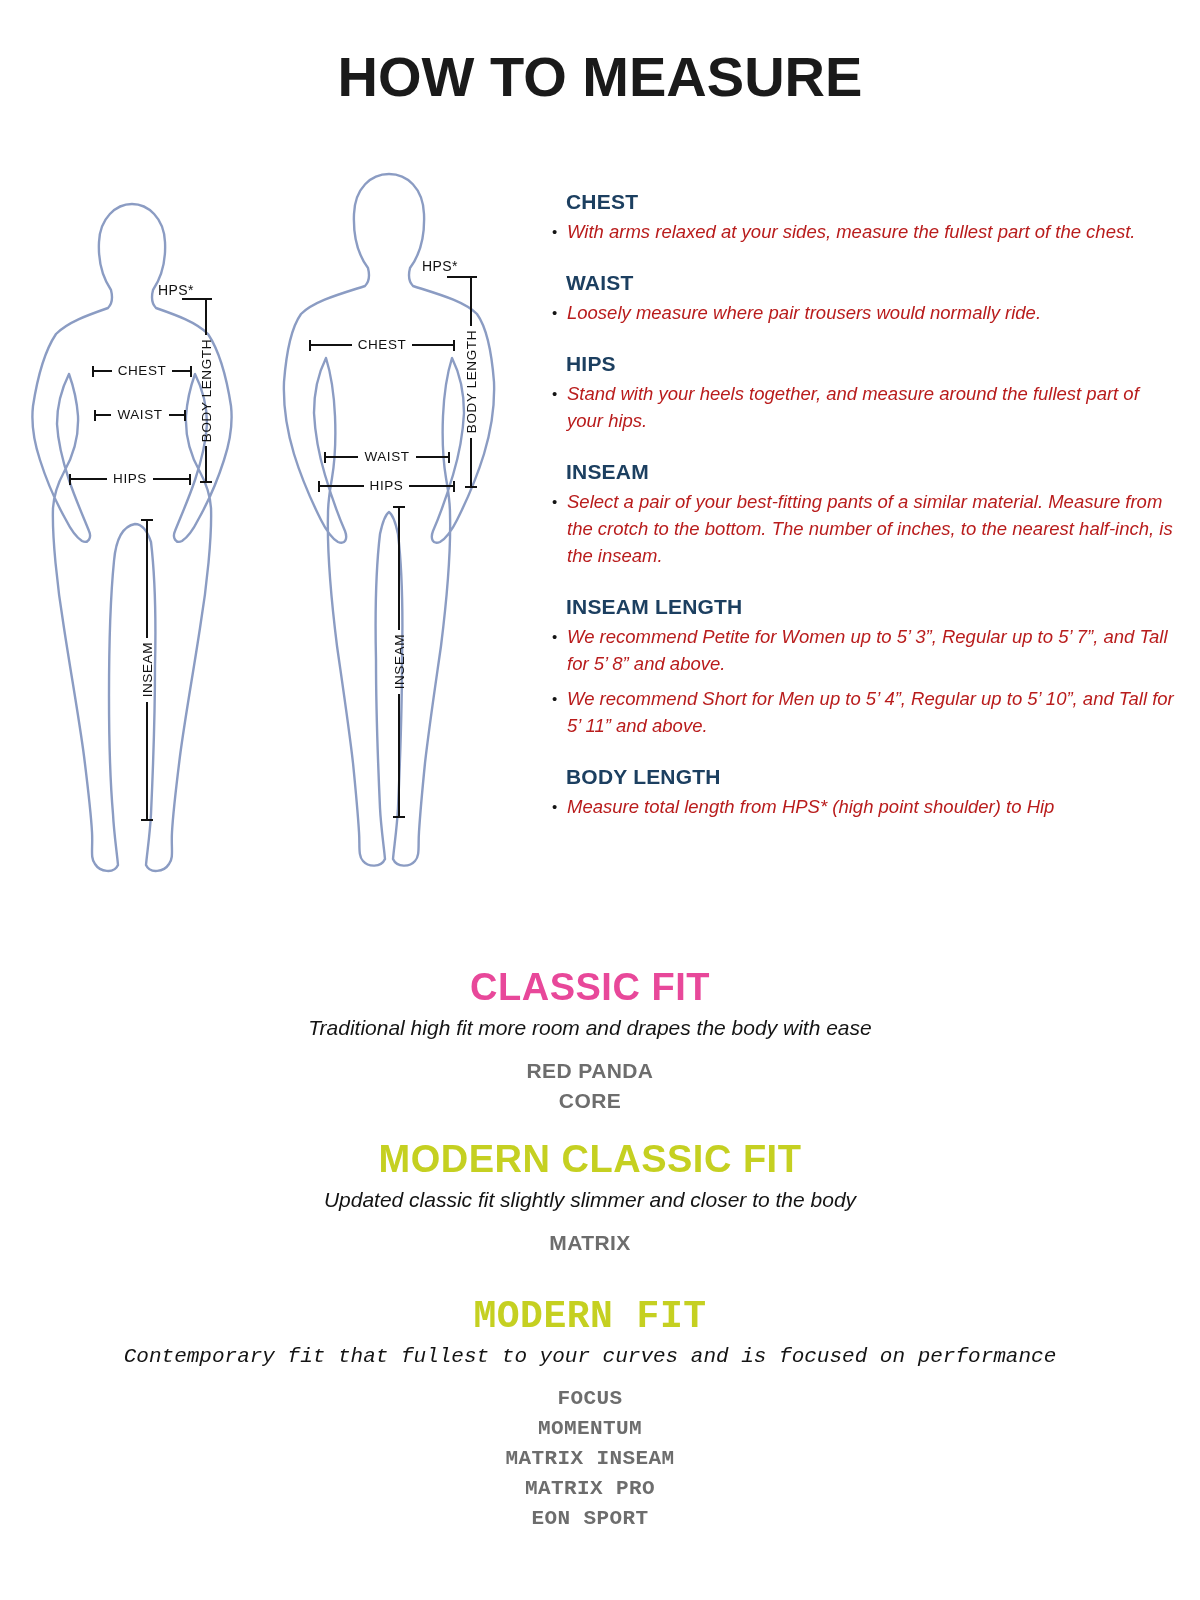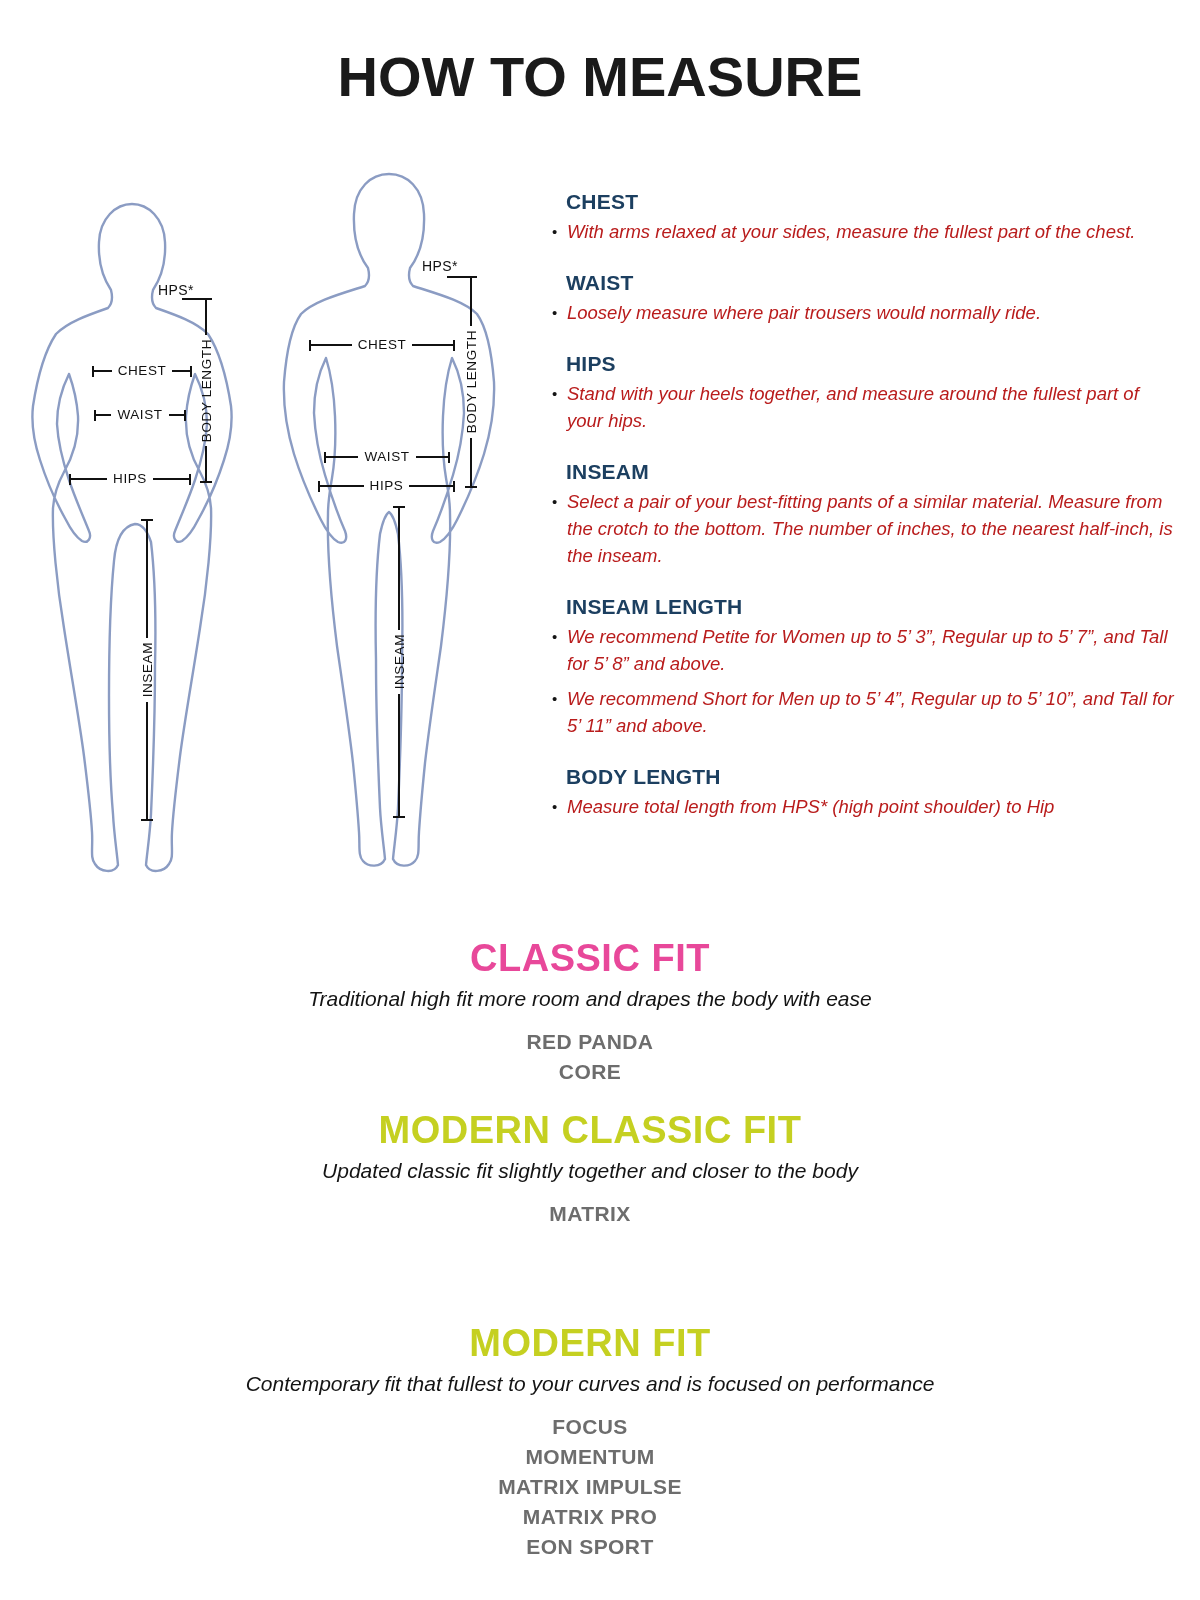--- a/index.html
+++ b/index.html
@@ -46,24 +46,24 @@
   .m-bullet{
     position:relative;padding-left:15px;margin-bottom:8px;
     font-style:italic;font-size:18.5px;line-height:27px;color:#b91c1c;
   }
   .m-bullet::before{
     content:"\2022";position:absolute;left:0;top:0;font-style:normal;
     font-size:15px;line-height:27px;color:#141414;
   }
 
   
-  .fit-block{position:absolute;left:0;width:1180px;text-align:center;}
+  .fit-block{position:absolute;left:0;width:1180px;text-align:center;margin-top:29px;}
   #fit-classic{top:938px;}
   #fit-modern-classic{top:1110px;}
-  #fit-modern{top:1323px;}
+  #fit-modern{top:1267px;font-family:Liberation Mono, monospace;}
   .fit-name{font-size:38px;font-weight:bold;letter-spacing:0.5px;line-height:1.1;}
   .fit-name.pink{color:#e8489a;}
   .fit-name.green{color:#c5d021;}
   .fit-desc{font-style:italic;font-size:21px;color:#141414;margin-top:7px;}
   .fit-products{margin-top:16px;}
   .fit-products div{
     font-size:21px;font-weight:bold;color:#6d6d6d;letter-spacing:0.4px;line-height:30px;
   }
 </style>
 </head>
@@ -270,29 +270,29 @@
   <div class="fit-name pink">CLASSIC FIT</div>
   <div class="fit-desc">Traditional high fit more room and drapes the body with ease</div>
   <div class="fit-products">
     <div>RED PANDA</div>
     <div>CORE</div>
   </div>
 </div>
 
 <div class="fit-block" id="fit-modern-classic">
   <div class="fit-name green">MODERN CLASSIC FIT</div>
-  <div class="fit-desc">Updated classic fit slightly together and closer to the body</div>
+  <div class="fit-desc">Updated classic fit slightly slimmer and closer to the body</div>
   <div class="fit-products">
     <div>MATRIX</div>
   </div>
 </div>
 
 <div class="fit-block" id="fit-modern">
   <div class="fit-name green">MODERN FIT</div>
   <div class="fit-desc">Contemporary fit that fullest to your curves and is focused on performance</div>
   <div class="fit-products">
     <div>FOCUS</div>
     <div>MOMENTUM</div>
-    <div>MATRIX IMPULSE</div>
+    <div>MATRIX INSEAM</div>
     <div>MATRIX PRO</div>
     <div>EON SPORT</div>
   </div>
 </div>
 
 </body></html>

